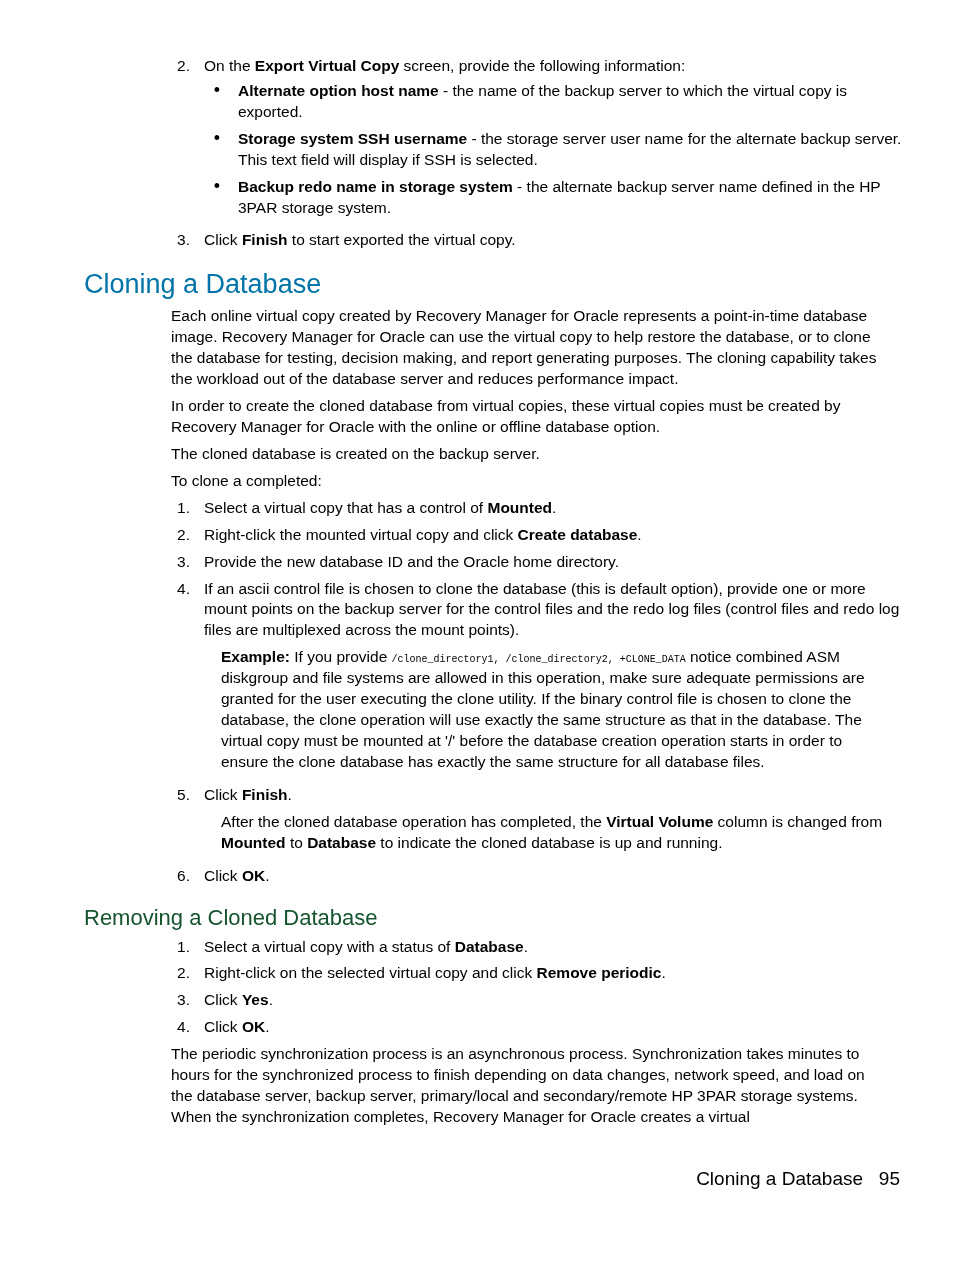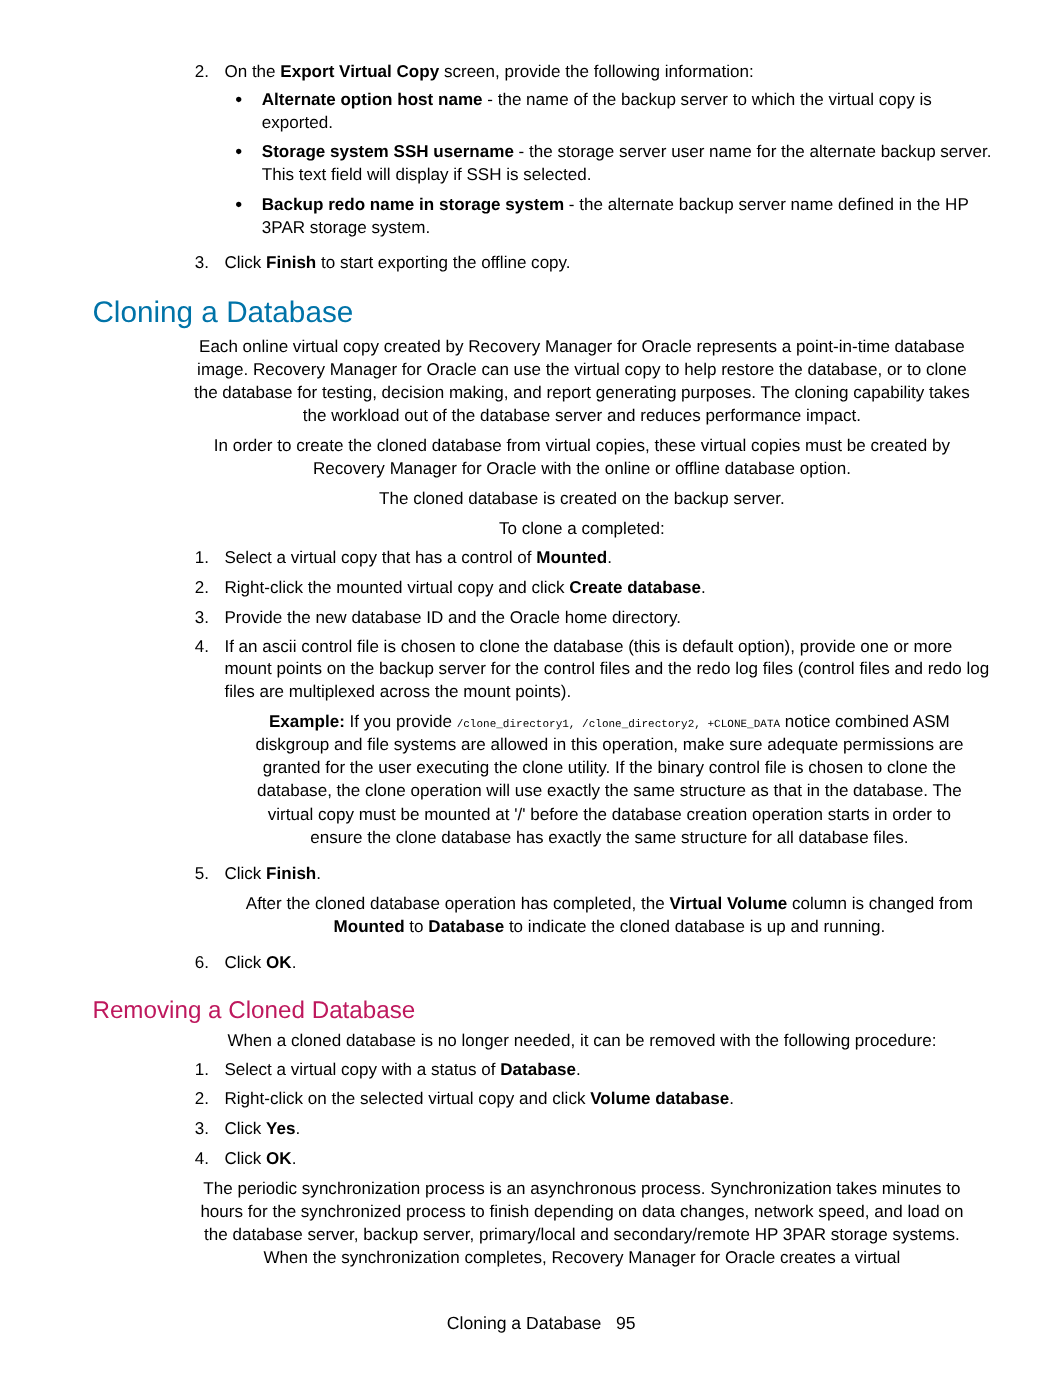--- a/index.html
+++ b/index.html
@@ -50,41 +50,40 @@
     line-height: 1.1;
     padding-right: 8px;
   }
   h2.sec {
     color: #0073a8;
     font-weight: 400;
     font-size: 27px;
     margin: 18px 0 6px 0;
   }
   h3.subsec {
-    color: #be185d;
+    color: #14532d;
     font-weight: 400;
     font-size: 22px;
     margin: 18px 0 6px 0;
   }
   p.body {
     font-size: 15.5px;
     line-height: 1.35;
     margin: 6px 17px;
-    text-align: center;
   }
   .li-inner { flex: 1; }
   .subblock { margin-top: 6px; }
   code.mono {
     font-family: "Courier New", monospace;
     font-size: 10px;
   }
   .footer {
     margin-top: 40px;
-    text-align: center;
-    font-size: 16px;
+    text-align: right;
+    font-size: 19px;
     padding-right: 4px;
   }
 </style>
 </head>
 <body>
 
 <div class="page">
 
   <div class="indent-body">
     <ol class="main-list">
@@ -103,21 +102,21 @@
               </li>
             <li>
                 <span class="bul">•</span>
                 <div class="li-inner"><b>Backup redo name in storage system</b><span> - the alternate backup server name defined in the HP 3PAR storage system.</span></div>
               </li>
           </ul>
         </div>
       </li>
       <li>
         <span class="num">3.</span>
-        <div class="li-inner"><span>Click </span><b>Finish</b><span> to start exporting the offline copy.</span></div>
+        <div class="li-inner"><span>Click </span><b>Finish</b><span> to start exported the virtual copy.</span></div>
       </li>
     </ol>
   </div>
 
   <h2 class="sec">Cloning a Database</h2>
   <div class="indent-body">
     <p class="body">Each online virtual copy created by Recovery Manager for Oracle represents a point-in-time database image. Recovery Manager for Oracle can use the virtual copy to help restore the database, or to clone the database for testing, decision making, and report generating purposes. The cloning capability takes the workload out of the database server and reduces performance impact.</p>
     <p class="body">In order to create the cloned database from virtual copies, these virtual copies must be created by Recovery Manager for Oracle with the online or offline database option.</p>
     <p class="body">The cloned database is created on the backup server.</p>
     <p class="body">To clone a completed:</p>
@@ -151,29 +150,28 @@
         </li>
       <li>
           <span class="num">6.</span>
           <div class="li-inner"><span>Click </span><b>OK</b><span>.</span></div>
         </li>
     </ol>
   </div>
 
   <h3 class="subsec">Removing a Cloned Database</h3>
   <div class="indent-body">
-    <p class="body">When a cloned database is no longer needed, it can be removed with the following procedure:</p>
     <ol class="main-list">
       <li>
           <span class="num">1.</span>
           <div class="li-inner"><span>Select a virtual copy with a status of </span><b>Database</b><span>.</span></div>
         </li>
       <li>
           <span class="num">2.</span>
-          <div class="li-inner"><span>Right-click on the selected virtual copy and click </span><b>Volume database</b><span>.</span></div>
+          <div class="li-inner"><span>Right-click on the selected virtual copy and click </span><b>Remove periodic</b><span>.</span></div>
         </li>
       <li>
           <span class="num">3.</span>
           <div class="li-inner"><span>Click </span><b>Yes</b><span>.</span></div>
         </li>
       <li>
           <span class="num">4.</span>
           <div class="li-inner"><span>Click </span><b>OK</b><span>.</span></div>
         </li>
     </ol>

